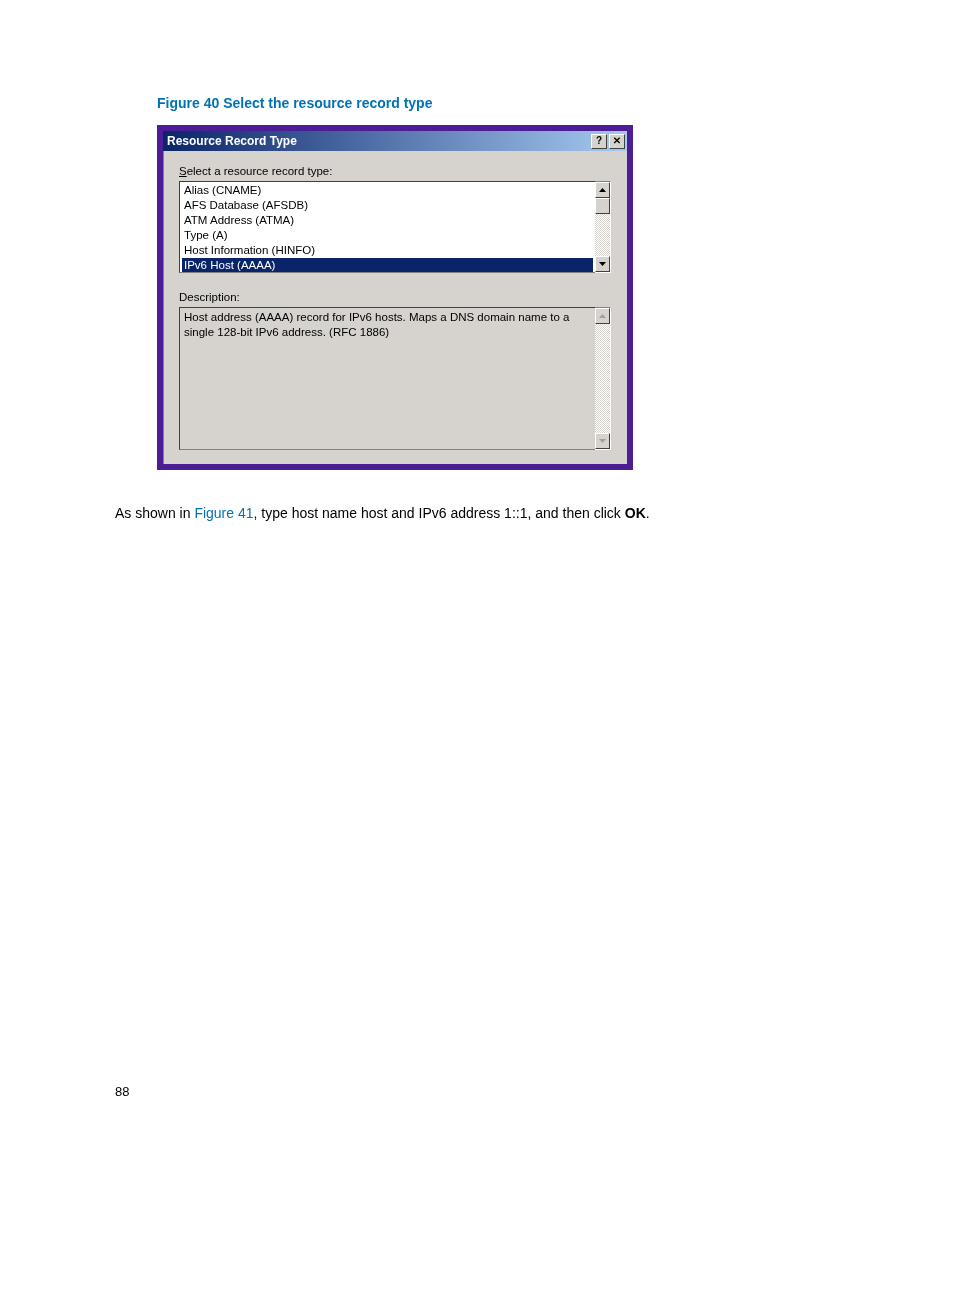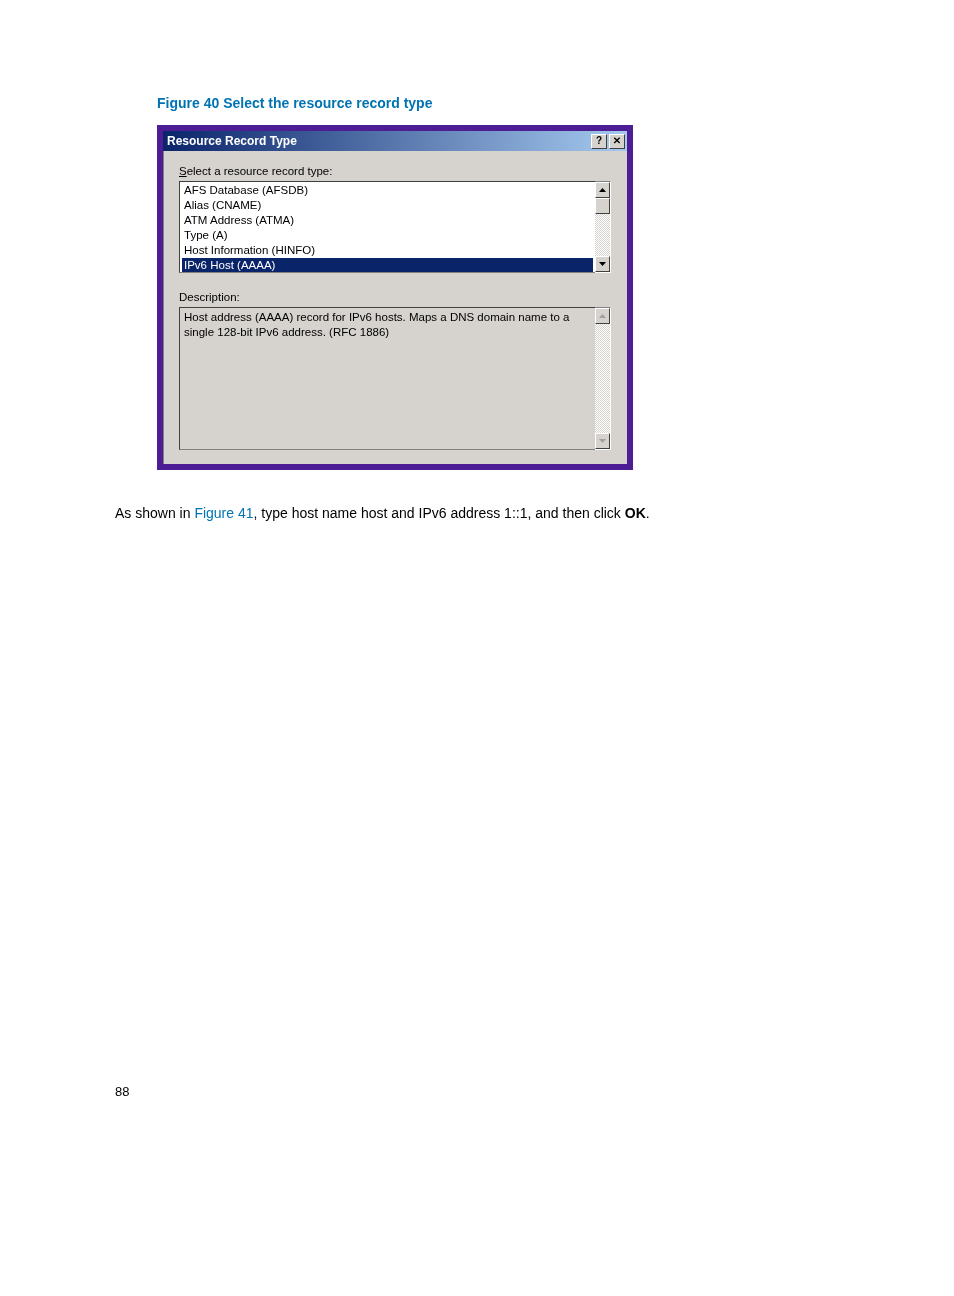--- a/index.html
+++ b/index.html
@@ -217,22 +217,22 @@
     </div>
 
     <div class="dialog-body">
       <div class="label">
         <span class="underline-letter">S</span><span>elect a resource record type:</span>
       </div>
 
       <div class="listbox-row">
         <div class="listbox">
           <div class="listbox-inner">
+            <div class="list-item">Alias (CNAME)</div>
             <div class="list-item">AFS Database (AFSDB)</div>
-            <div class="list-item">Alias (CNAME)</div>
             <div class="list-item">ATM Address (ATMA)</div>
             <div class="list-item">Type (A)</div>
             <div class="list-item">Host Information (HINFO)</div>
             <div class="list-item selected">IPv6 Host (AAAA)</div>
           </div>
         </div>
         <div class="scrollbar">
           <div class="sb-btn">
             <svg width="7" height="4">
                   <path d="M3.5 0 L7 4 L0 4 Z" fill="#000"></path>

